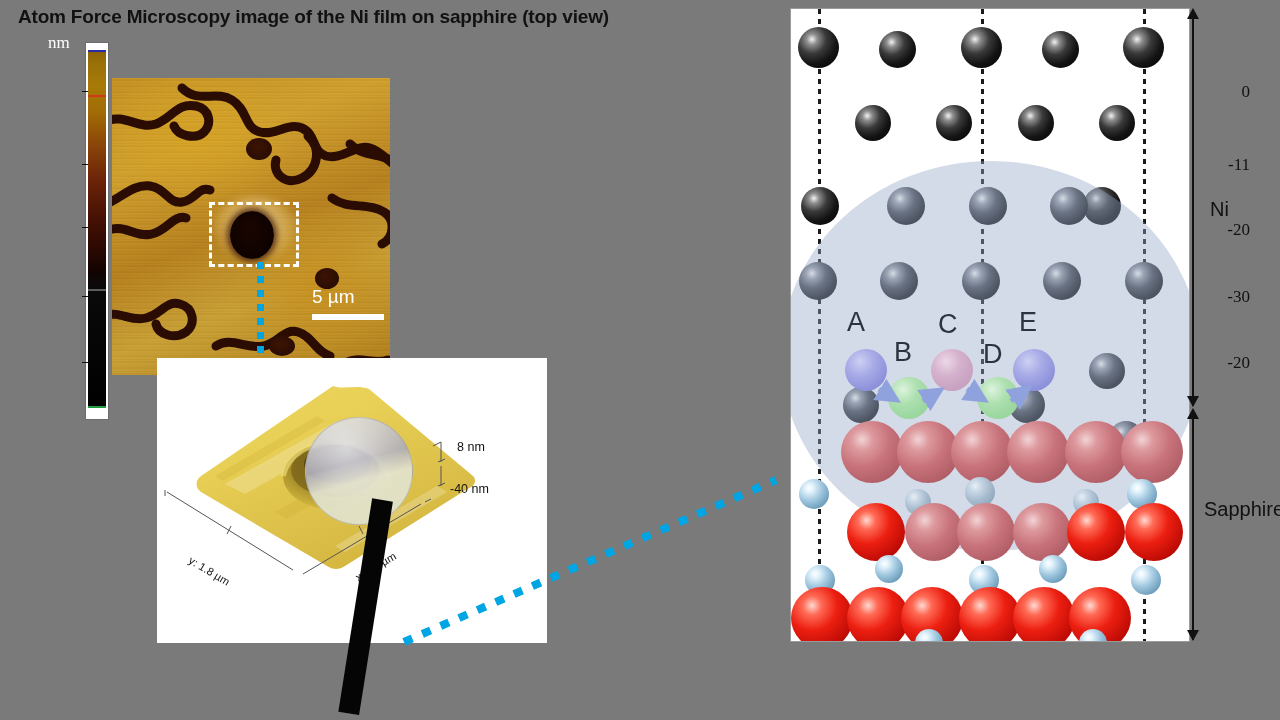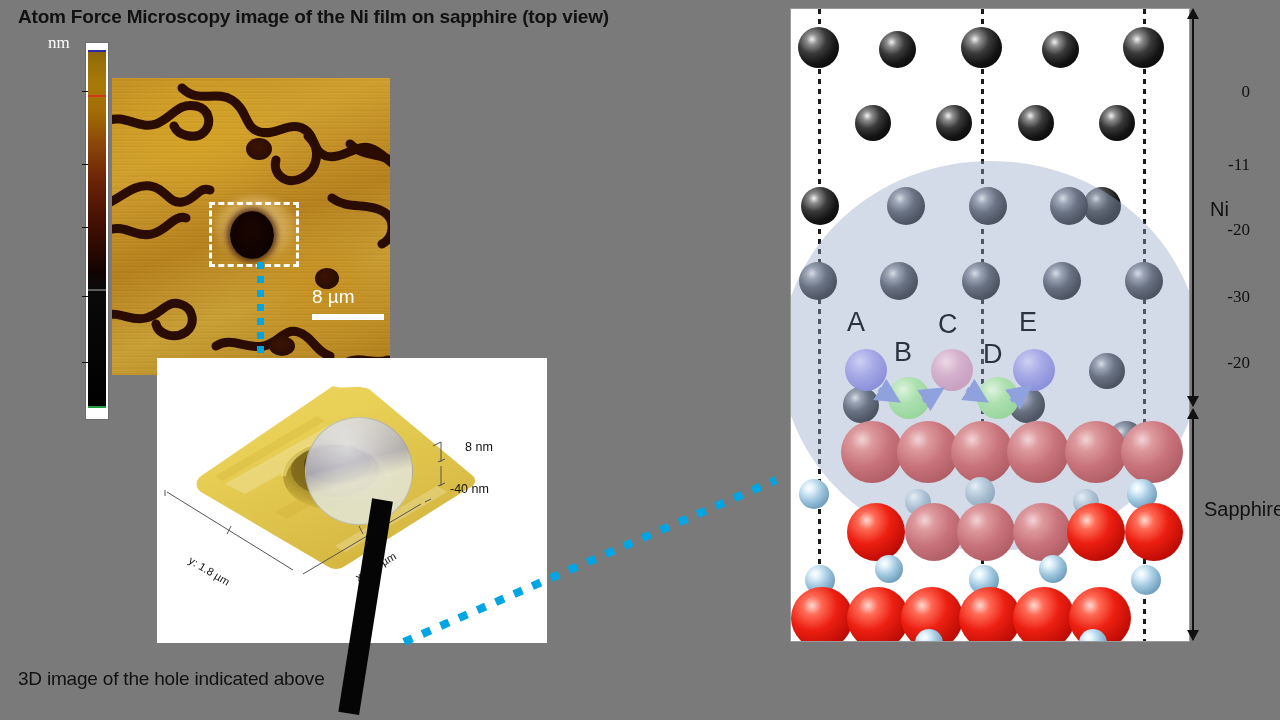--- a/index.html
+++ b/index.html
@@ -255,21 +255,21 @@
     </svg>
 
     <div class="dark-blob" style="left:134px; top:60px; width:26px; height:22px; background:radial-gradient(ellipse at 45% 40%,#3c1404,#230a02);"></div>
     <div class="dark-blob" style="left:203px; top:190px; width:24px; height:21px; background:radial-gradient(ellipse at 45% 40%,#3c1404,#230a02);"></div>
     <div class="dark-blob" style="left:157px; top:258px; width:26px; height:20px; background:radial-gradient(ellipse at 45% 40%,#3c1404,#230a02);"></div>
 
     <div id="halo"></div>
     <div id="hole"></div>
     <div id="sel-box"></div>
 
-    <div id="scalebar-text">8 µm</div>
+    <div id="scalebar-text">5 µm</div>
     <div id="scalebar-line"></div>
   </div>
 
   <div id="arrow1">
     <div id="arrow1-dots"></div>
     <div id="arrow1-head"></div>
   </div>
 
   <div id="panel3d">
     <svg id="mesh" viewBox="0 0 300 212">
@@ -313,21 +313,21 @@
 
         <path d="M146,216 L264,146"></path>
         <path d="M206,176 L202,168"></path>
         <path d="M268,144 L274,141"></path>
 
         <path d="M276,88 L284,84 M284,84 L284,104 M281,104 L288,101"></path>
         <path d="M284,108 L284,128 M281,128 L288,125"></path>
       </g>
     </svg>
 
-    <div class="nmtxt" style="left:308px; top:82px;">8 nm</div>
+    <div class="nmtxt" style="left:300px; top:82px;">8 nm</div>
     <div class="nmtxt" style="left:293px; top:124px;">-40 nm</div>
     <div class="dimtxt" style="left:36px; top:196px; transform:rotate(31deg); transform-origin:0 0;">y: 1.8 µm</div>
     <div class="dimtxt" style="left:196px; top:215px; transform:rotate(-31deg); transform-origin:0 0;">x: 1.8 µm</div>
   </div>
 
   <div id="mag-handle"></div>
   <div id="mag-lens"></div>
 
   <svg id="arrow2" viewBox="0 0 390 180">
     <line x1="6" y1="172" x2="378" y2="10" stroke="#00a5e3" stroke-width="8" stroke-linecap="butt" stroke-dasharray="9 11"></line>
@@ -436,15 +436,14 @@
   <div class="vbar" style="left:1192px; top:14px; height:392px;"></div>
   <div class="vbar-head" style="left:1187px; top:8px;  border-bottom:11px solid #111;"></div>
   <div class="vbar-head" style="left:1187px; top:396px; border-top:11px solid #111;"></div>
   <div class="side-label" style="left:1210px; top:198px;">Ni</div>
 
   <div class="vbar" style="left:1192px; top:414px; height:226px;"></div>
   <div class="vbar-head" style="left:1187px; top:408px; border-bottom:11px solid #111;"></div>
   <div class="vbar-head" style="left:1187px; top:630px; border-top:11px solid #111;"></div>
   <div class="side-label" style="left:1204px; top:498px;">Sapphire</div>
 
-  <div class="caption" style="left:18px; top:668px;">3D image of the hole indicated above</div>
 
 </div>
 
 </body></html>

